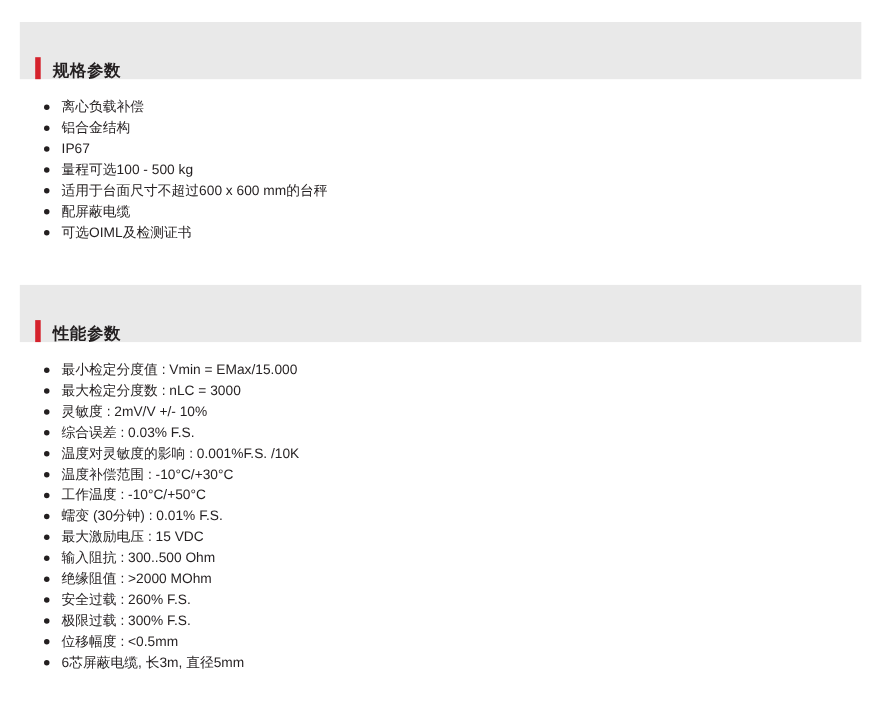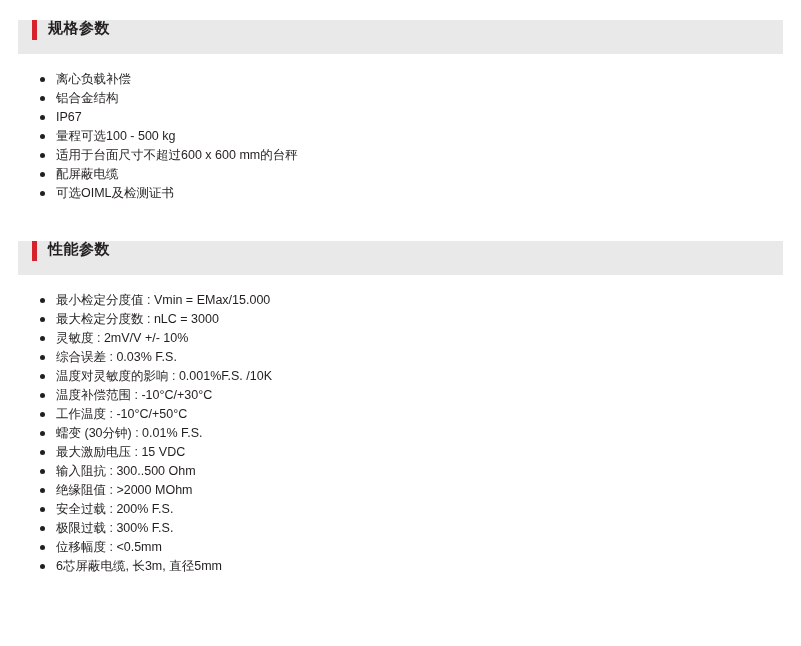--- a/index.html
+++ b/index.html
@@ -19,23 +19,23 @@
     height: 646px;
     position: relative;
     box-sizing: border-box;
     padding: 0 18px;
   }
   .section {
     width: 100%;
   }
   .section-header {
     background: #e9e9e9;
-    height: 34px;
+    height: 52px;
     display: flex;
-    align-items: flex-start;
+    align-items: flex-end;
     margin-top: 20px;
     box-sizing: border-box;
   }
   .section-header .bar {
     width: 5px;
     height: 20px;
     background: #d5222c;
     margin-left: 14px;
     margin-right: 11px;
     flex: 0 0 auto;
@@ -109,20 +109,20 @@
       <li>最大检定分度数 : nLC = 3000</li>
       <li>灵敏度 : 2mV/V +/- 10%</li>
       <li>综合误差 : 0.03% F.S.</li>
       <li>温度对灵敏度的影响 : 0.001%F.S. /10K</li>
       <li>温度补偿范围 : -10°C/+30°C</li>
       <li>工作温度 : -10°C/+50°C</li>
       <li>蠕变 (30分钟) : 0.01% F.S.</li>
       <li>最大激励电压 : 15 VDC</li>
       <li>输入阻抗 : 300..500 Ohm</li>
       <li>绝缘阻值 : &gt;2000 MOhm</li>
-      <li>安全过载 : 200% F.S.</li>
+      <li>安全过载 : 260% F.S.</li>
       <li>极限过载 : 300% F.S.</li>
       <li>位移幅度 : &lt;0.5mm</li>
       <li>6芯屏蔽电缆, 长3m, 直径5mm</li>
     </ul>
   </div>
 
 </div>
 
 </body></html>

